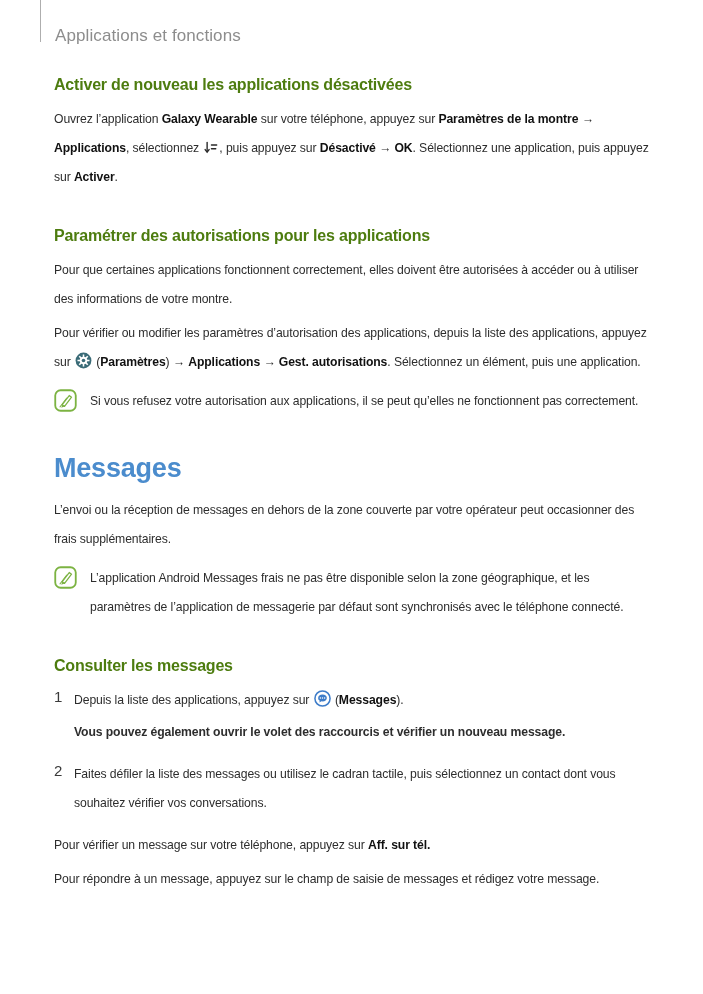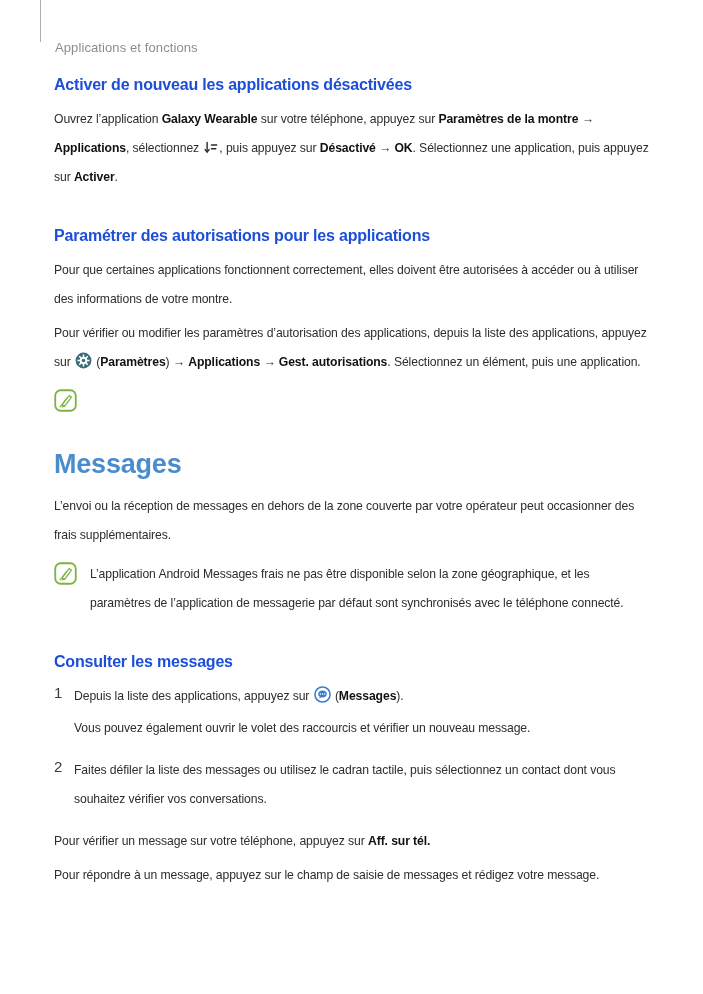--- a/index.html
+++ b/index.html
@@ -9,28 +9,28 @@
     background:#ffffff;
     font-family:"Liberation Sans", sans-serif;
     color:#2d2d2d;
     overflow:hidden;
     box-sizing:border-box;
   }
   .running-rule{
     position:absolute;left:40px;top:0;width:1px;height:42px;background:#aeaeae;
   }
   .running-header{
-    position:absolute;left:55px;top:40px;
-    font-size:13px;color:#8d8d8d;letter-spacing:0.1px;
+    position:absolute;left:55px;top:26px;
+    font-size:17px;color:#8d8d8d;letter-spacing:0.1px;
   }
   .content{
     position:absolute;left:54px;top:41px;width:598px;
   }
   h2.sec{
-    font-size:16px;font-weight:700;color:#1d4ed8;
+    font-size:16px;font-weight:700;color:#4d7c0f;
     letter-spacing:-0.2px;
     margin:34px 0 10px 0;line-height:20px;
   }
   h1.chapter{
     font-size:27px;font-weight:600;
     letter-spacing:-0.2px;
     margin:36px 0 11px 0;line-height:33px;
   }
   p.body{
     font-size:12.2px;line-height:29px;letter-spacing:-0.1px;
@@ -47,21 +47,21 @@
   .steps{margin:2px 0 0 0;}
   .step{
     display:flex;align-items:flex-start;gap:0;
     margin:0 0 13px 0;
   }
   .step-num{
     flex:0 0 20px;font-size:15px;color:#3a3a3a;line-height:21px;
   }
   .step-body{flex:1;}
   .step-body p.body{margin:0;}
-  .step-body p.sub{margin-top:3px;}
+  .step-body p.sub{margin-top:3px;font-weight:bold;}
   .after-list{margin-top:16px;}
   .page-number{
     position:absolute;left:0;right:0;top:952px;text-align:center;
     font-size:13.5px;color:#9a9a9a;
   }
 </style>
 </head>
 <body>
 
 <div class="page">
@@ -99,20 +99,21 @@
             <circle cx="10" cy="10" r="2.1" fill="#3a6b77"></circle>
           </svg></span><span> (</span><span class="b">Paramètres</span><span>) → </span><span class="b">Applications</span><span> → </span><span class="b">Gest. autorisations</span><span>. Sélectionnez un élément, puis une application.</span></p>
 
     <div class="note">
       <span class="note-icon-wrap"><svg width="23" height="23" viewBox="0 0 24 24">
             <rect x="1.3" y="1.3" width="21.4" height="21.4" rx="5.6" fill="none" stroke="#7cb342" stroke-width="1.9"></rect>
             <path d="M6 19 L13.5 9.2" stroke="#7cb342" stroke-width="1.1" fill="none"></path>
             <path d="M8.6 16.4 L15.9 6.8 L18.3 8.6 L11 18.2 Z" fill="#ffffff" stroke="#7cb342" stroke-width="1.3" stroke-linejoin="round"></path>
             <path d="M8.6 16.4 L7.6 19.6 L11 18.2 Z" fill="#7cb342"></path>
           </svg></span>
+      <p class="body">Si vous refusez votre autorisation aux applications, il se peut qu’elles ne fonctionnent pas correctement.</p>
     </div>
 
     <h1 class="chapter" style="color: rgb(75, 140, 205);">Messages</h1>
     <p class="body">L’envoi ou la réception de messages en dehors de la zone couverte par votre opérateur peut occasionner des frais supplémentaires.</p>
 
     <div class="note">
       <span class="note-icon-wrap"><svg width="23" height="23" viewBox="0 0 24 24">
             <rect x="1.3" y="1.3" width="21.4" height="21.4" rx="5.6" fill="none" stroke="#7cb342" stroke-width="1.9"></rect>
             <path d="M6 19 L13.5 9.2" stroke="#7cb342" stroke-width="1.1" fill="none"></path>
             <path d="M8.6 16.4 L15.9 6.8 L18.3 8.6 L11 18.2 Z" fill="#ffffff" stroke="#7cb342" stroke-width="1.3" stroke-linejoin="round"></path>

